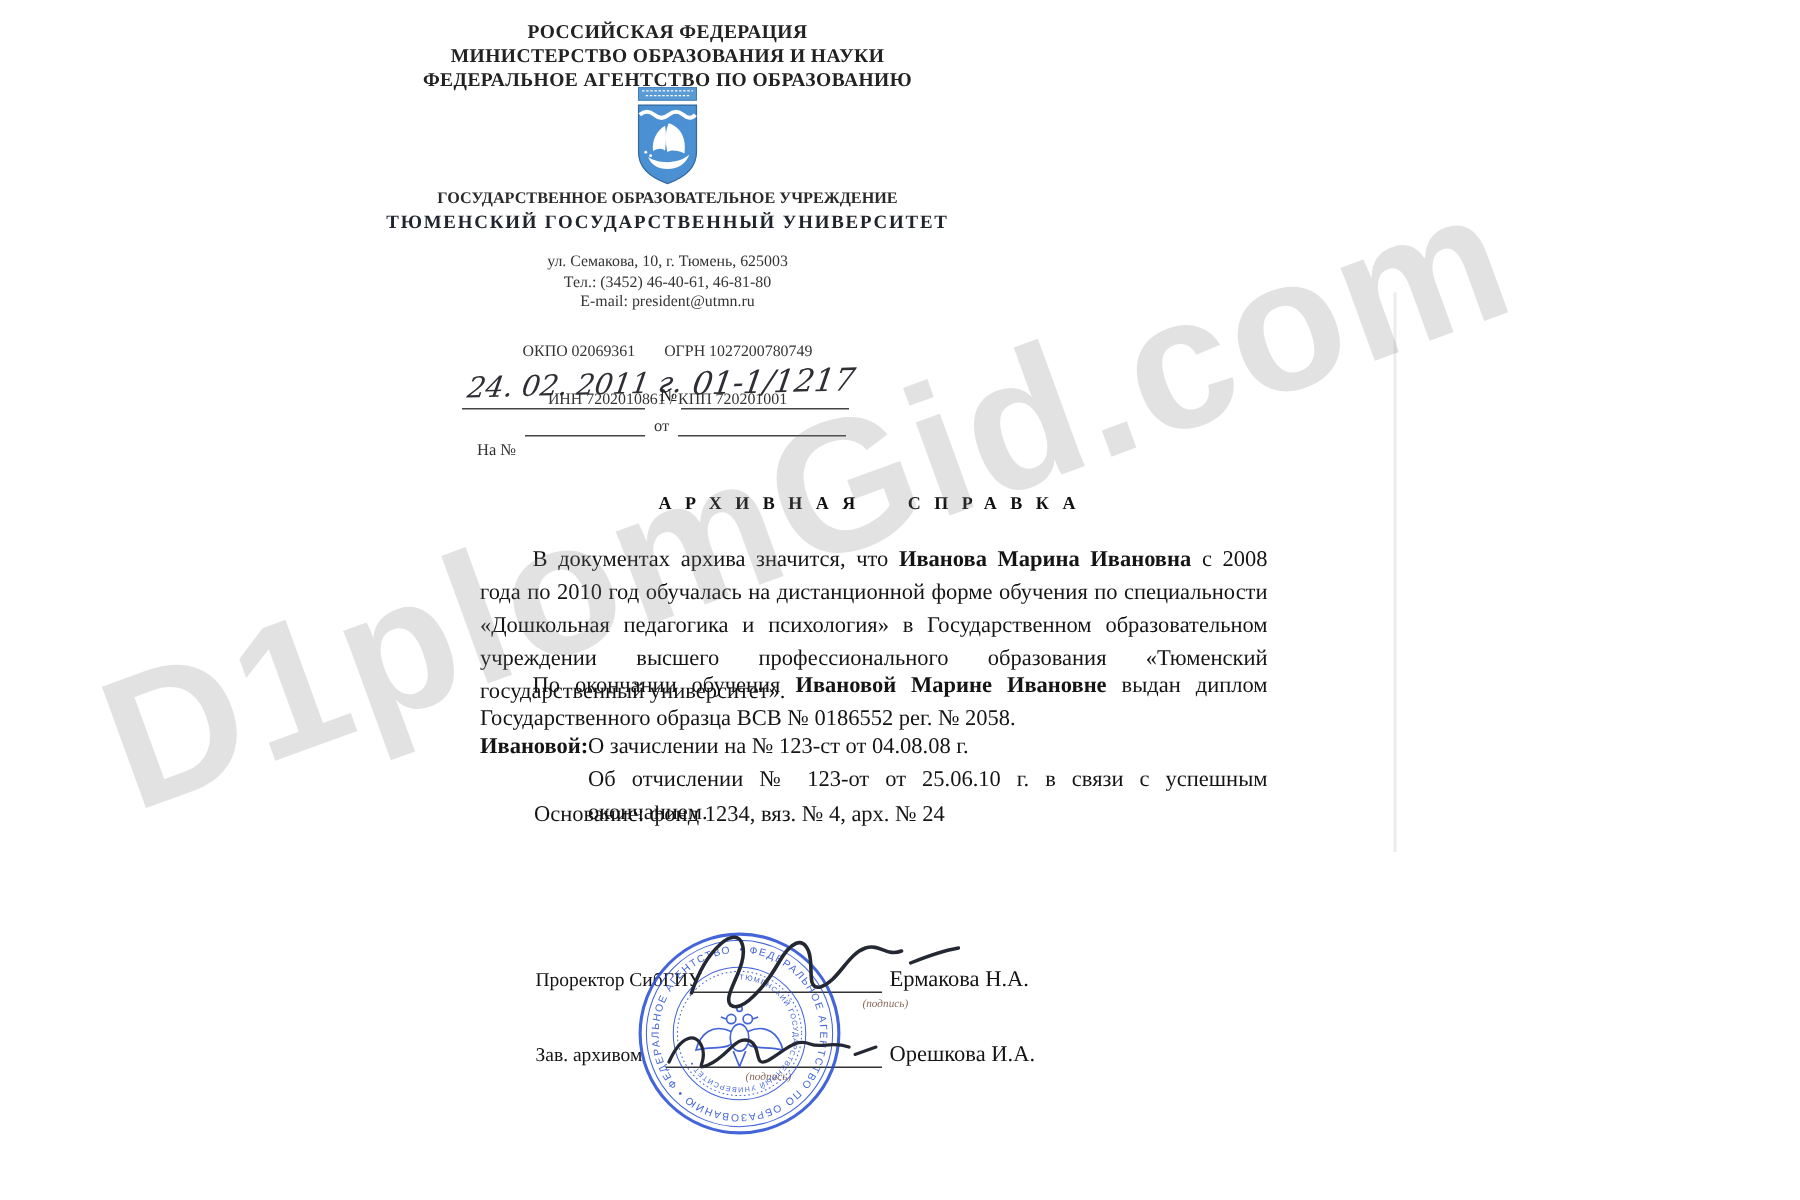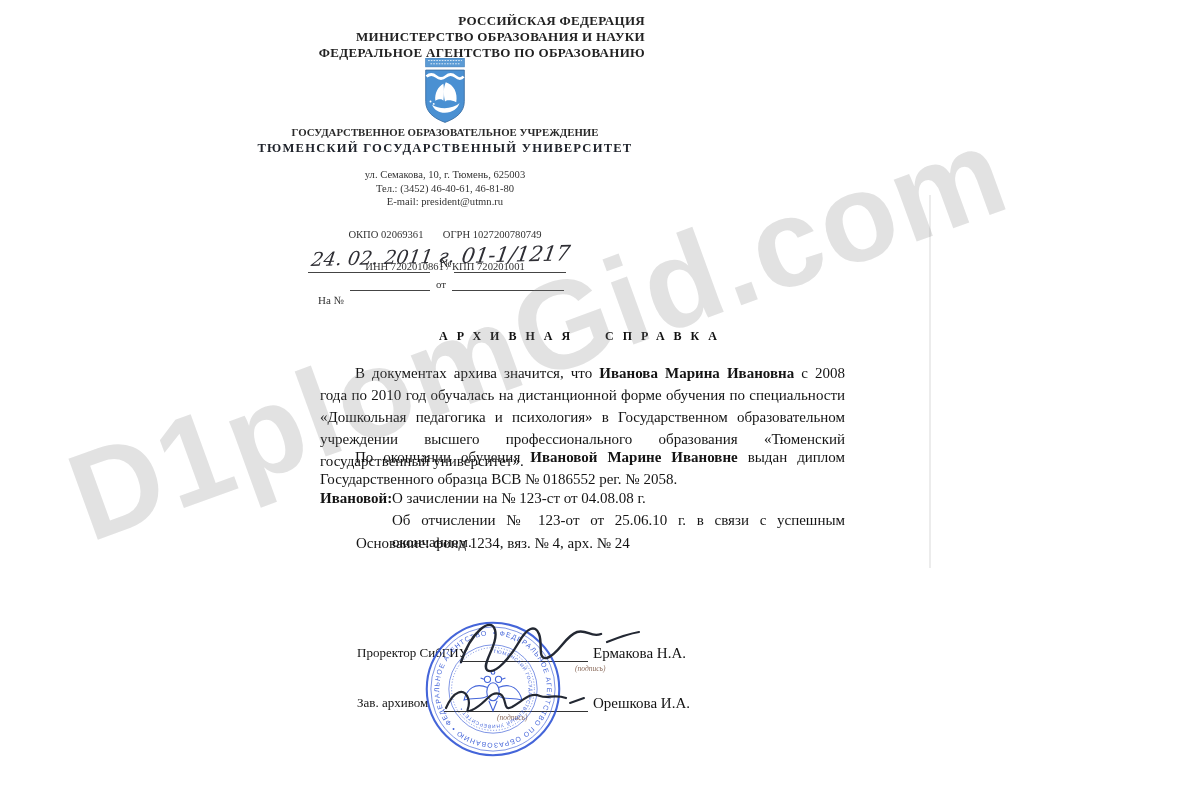--- a/index.html
+++ b/index.html
@@ -44,21 +44,21 @@
 </style>
 </head>
 <body>
 
 <div class="page">
 
   <div class="abs edge" style="left:929px;top:195px;width:2px;height:373px;"></div>
 
   <div class="abs watermark" style="left:75px;top:430px;">D1plomGid.com</div>
 
-  <div class="abs ctr" style="left:245px;top:13px;width:400px;text-align:right;">
+  <div class="abs ctr" style="left:245px;top:13px;width:400px;">
     <div class="hdr-line">РОССИЙСКАЯ ФЕДЕРАЦИЯ</div>
     <div class="hdr-line">МИНИСТЕРСТВО ОБРАЗОВАНИЯ И НАУКИ</div>
     <div class="hdr-line">ФЕДЕРАЛЬНОЕ АГЕНТСТВО ПО ОБРАЗОВАНИЮ</div>
   </div>
 
   <div class="abs" style="left:416px;top:58px;width:58px;height:66px;">
     <svg width="58" height="66" viewBox="0 0 60 82">
       <rect x="6" y="0" width="48" height="11" fill="#5b9bd5" stroke="#3c7ab8" stroke-width="0.8"></rect>
       <g stroke="#ffffff" stroke-width="1">
         <line x1="9" y1="3.2" x2="51" y2="3.2" stroke-dasharray="2 1.4"></line>

